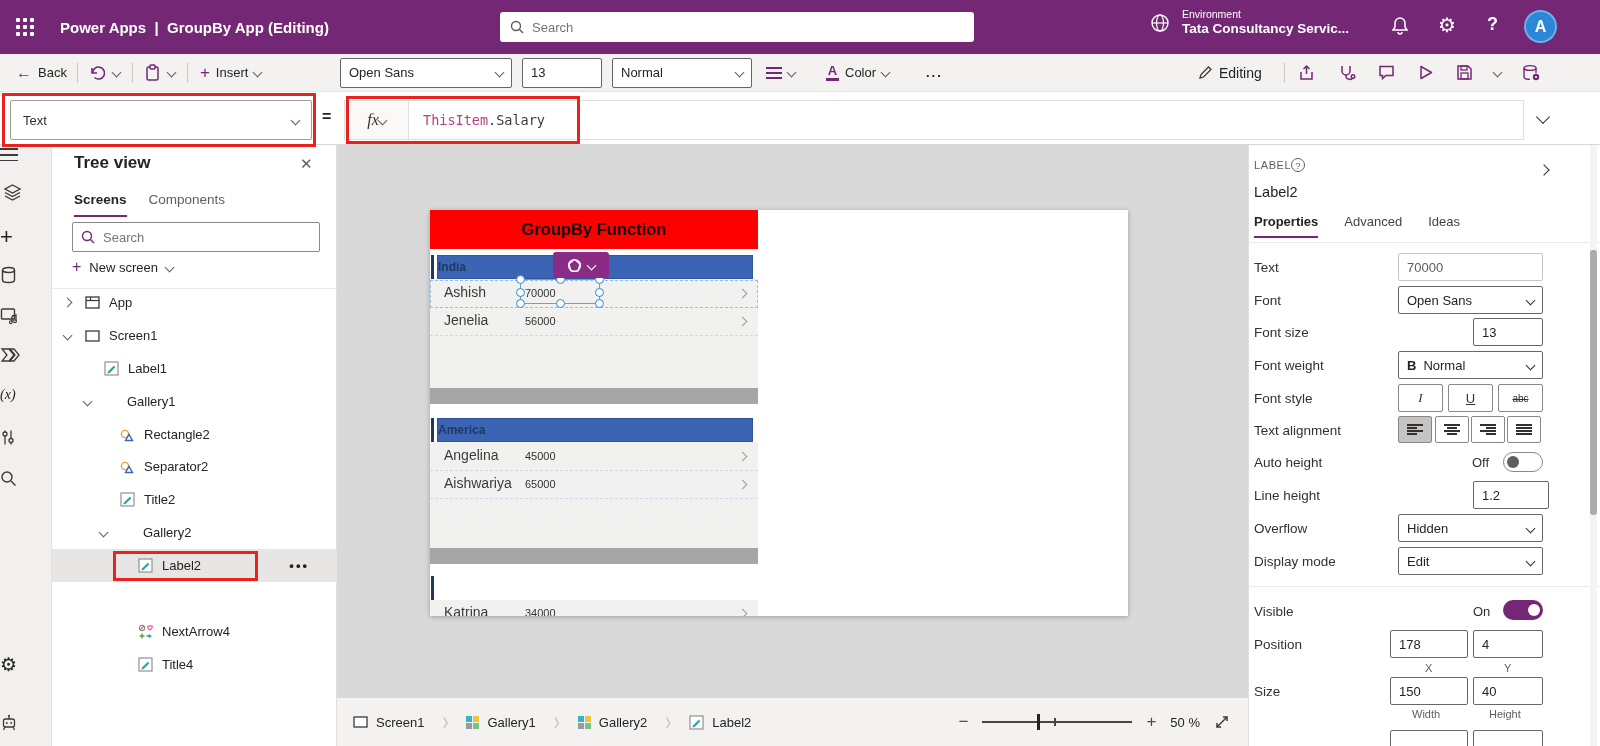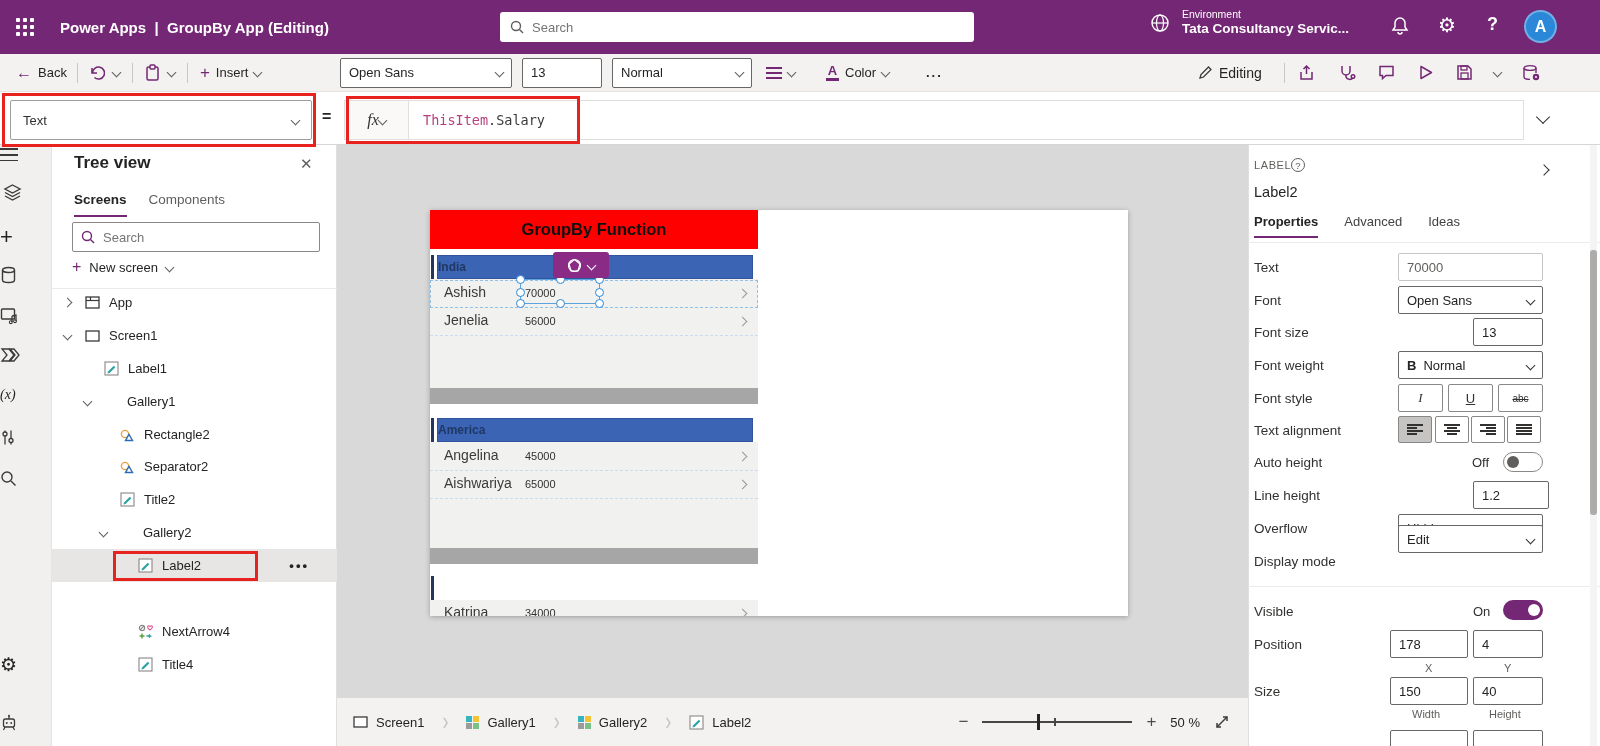--- a/index.html
+++ b/index.html
@@ -704,21 +704,21 @@
       <input readonly="" value="1.2" style="">
     </div>
 
   <div class="prow" style="top:521px">Overflow</div>
   <div class="pctl pdd" style="left:1398px;top:514px;width:145px">
       <span>Hidden</span>
       <span class="chv down"></span>
     </div>
 
   <div class="prow" style="top:554px">Display mode</div>
-  <div class="pctl pdd" style="left:1398px;top:525px;width:145px">
+  <div class="pctl pdd" style="left:1398px;top:547px;width:145px">
       <span>Edit</span>
       <span class="chv down"></span>
     </div>
 
   <div class="rp-div" style="top:586px"></div>
 
   <div class="prow" style="top:604px">Visible</div>
   <div class="tglabel" style="left:1473px;top:604px">On</div>
   <div class="toggle on" style="left:1503px;top:600px">
       <span class="knob"></span>

